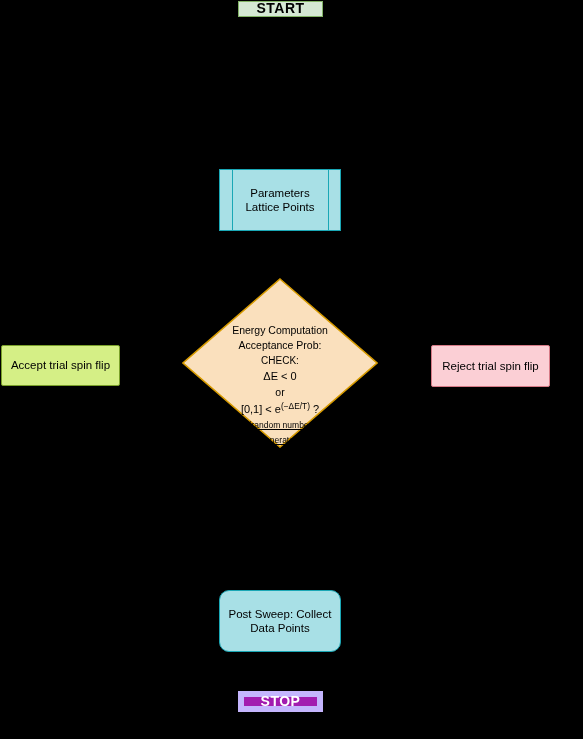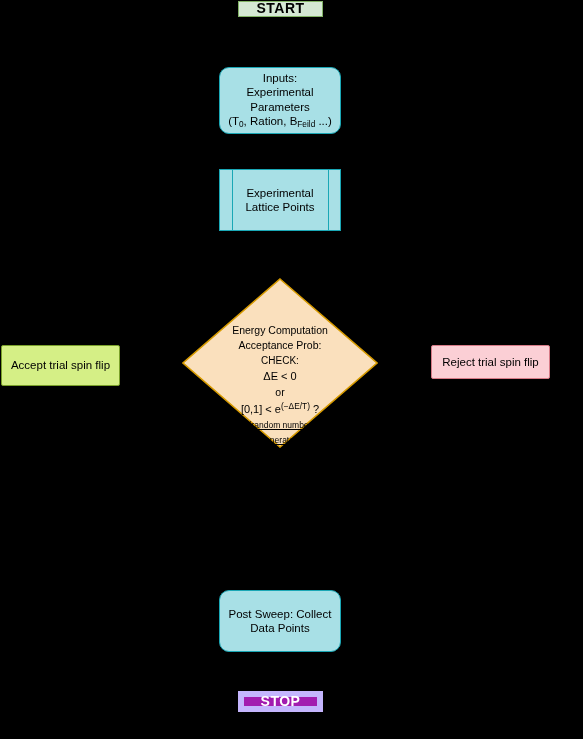--- a/index.html
+++ b/index.html
@@ -137,21 +137,21 @@
     top: 345px;
     width: 119px;
     height: 41px;
     background: #d5ef86;
     border: 1px solid #7aa02a;
   }
   .box-reject {
     left: 431px;
     top: 345px;
     width: 119px;
-    height: 34px;
+    height: 42px;
     background: #fbcfd5;
     border: 1px solid #d67a86;
   }
 
   
   #decision-wrap {
     position: absolute;
     left: 182px;
     top: 278px;
     width: 196px;
@@ -210,35 +210,27 @@
 </style>
 </head>
 <body>
 
 <div id="canvas">
 
   <div class="node term-start">
     <span>START</span>
   </div>
 
-  <div class="node proc-round box-inputs">
-    <div>
-      <div>Inputs:</div>
-      <div>Experimental</div>
-      <div>Parameters</div>
-      <div><span>(T</span><sub>0</sub><span>, Ration, B</span><sub>Feild</sub><span> ...)</span></div>
-    </div>
-  </div>
 
   <div class="node proc-pre box-lattice">
     <span class="bar bar-l"></span>
     <span class="bar bar-r"></span>
     <div class="inner">
       <div>
-        <div>Experimental</div>
+        <div>Parameters</div>
         <div>Lattice Points</div>
       </div>
     </div>
   </div>
 
   <div id="decision-wrap">
     <svg id="decision-shape" viewBox="0 0 196 170">
       <polygon points="98,1 195,85 98,169 1,85" fill="#fae0bd" stroke="#d79b00" stroke-width="1.6"></polygon>
     </svg>
     <div id="decision-text">

